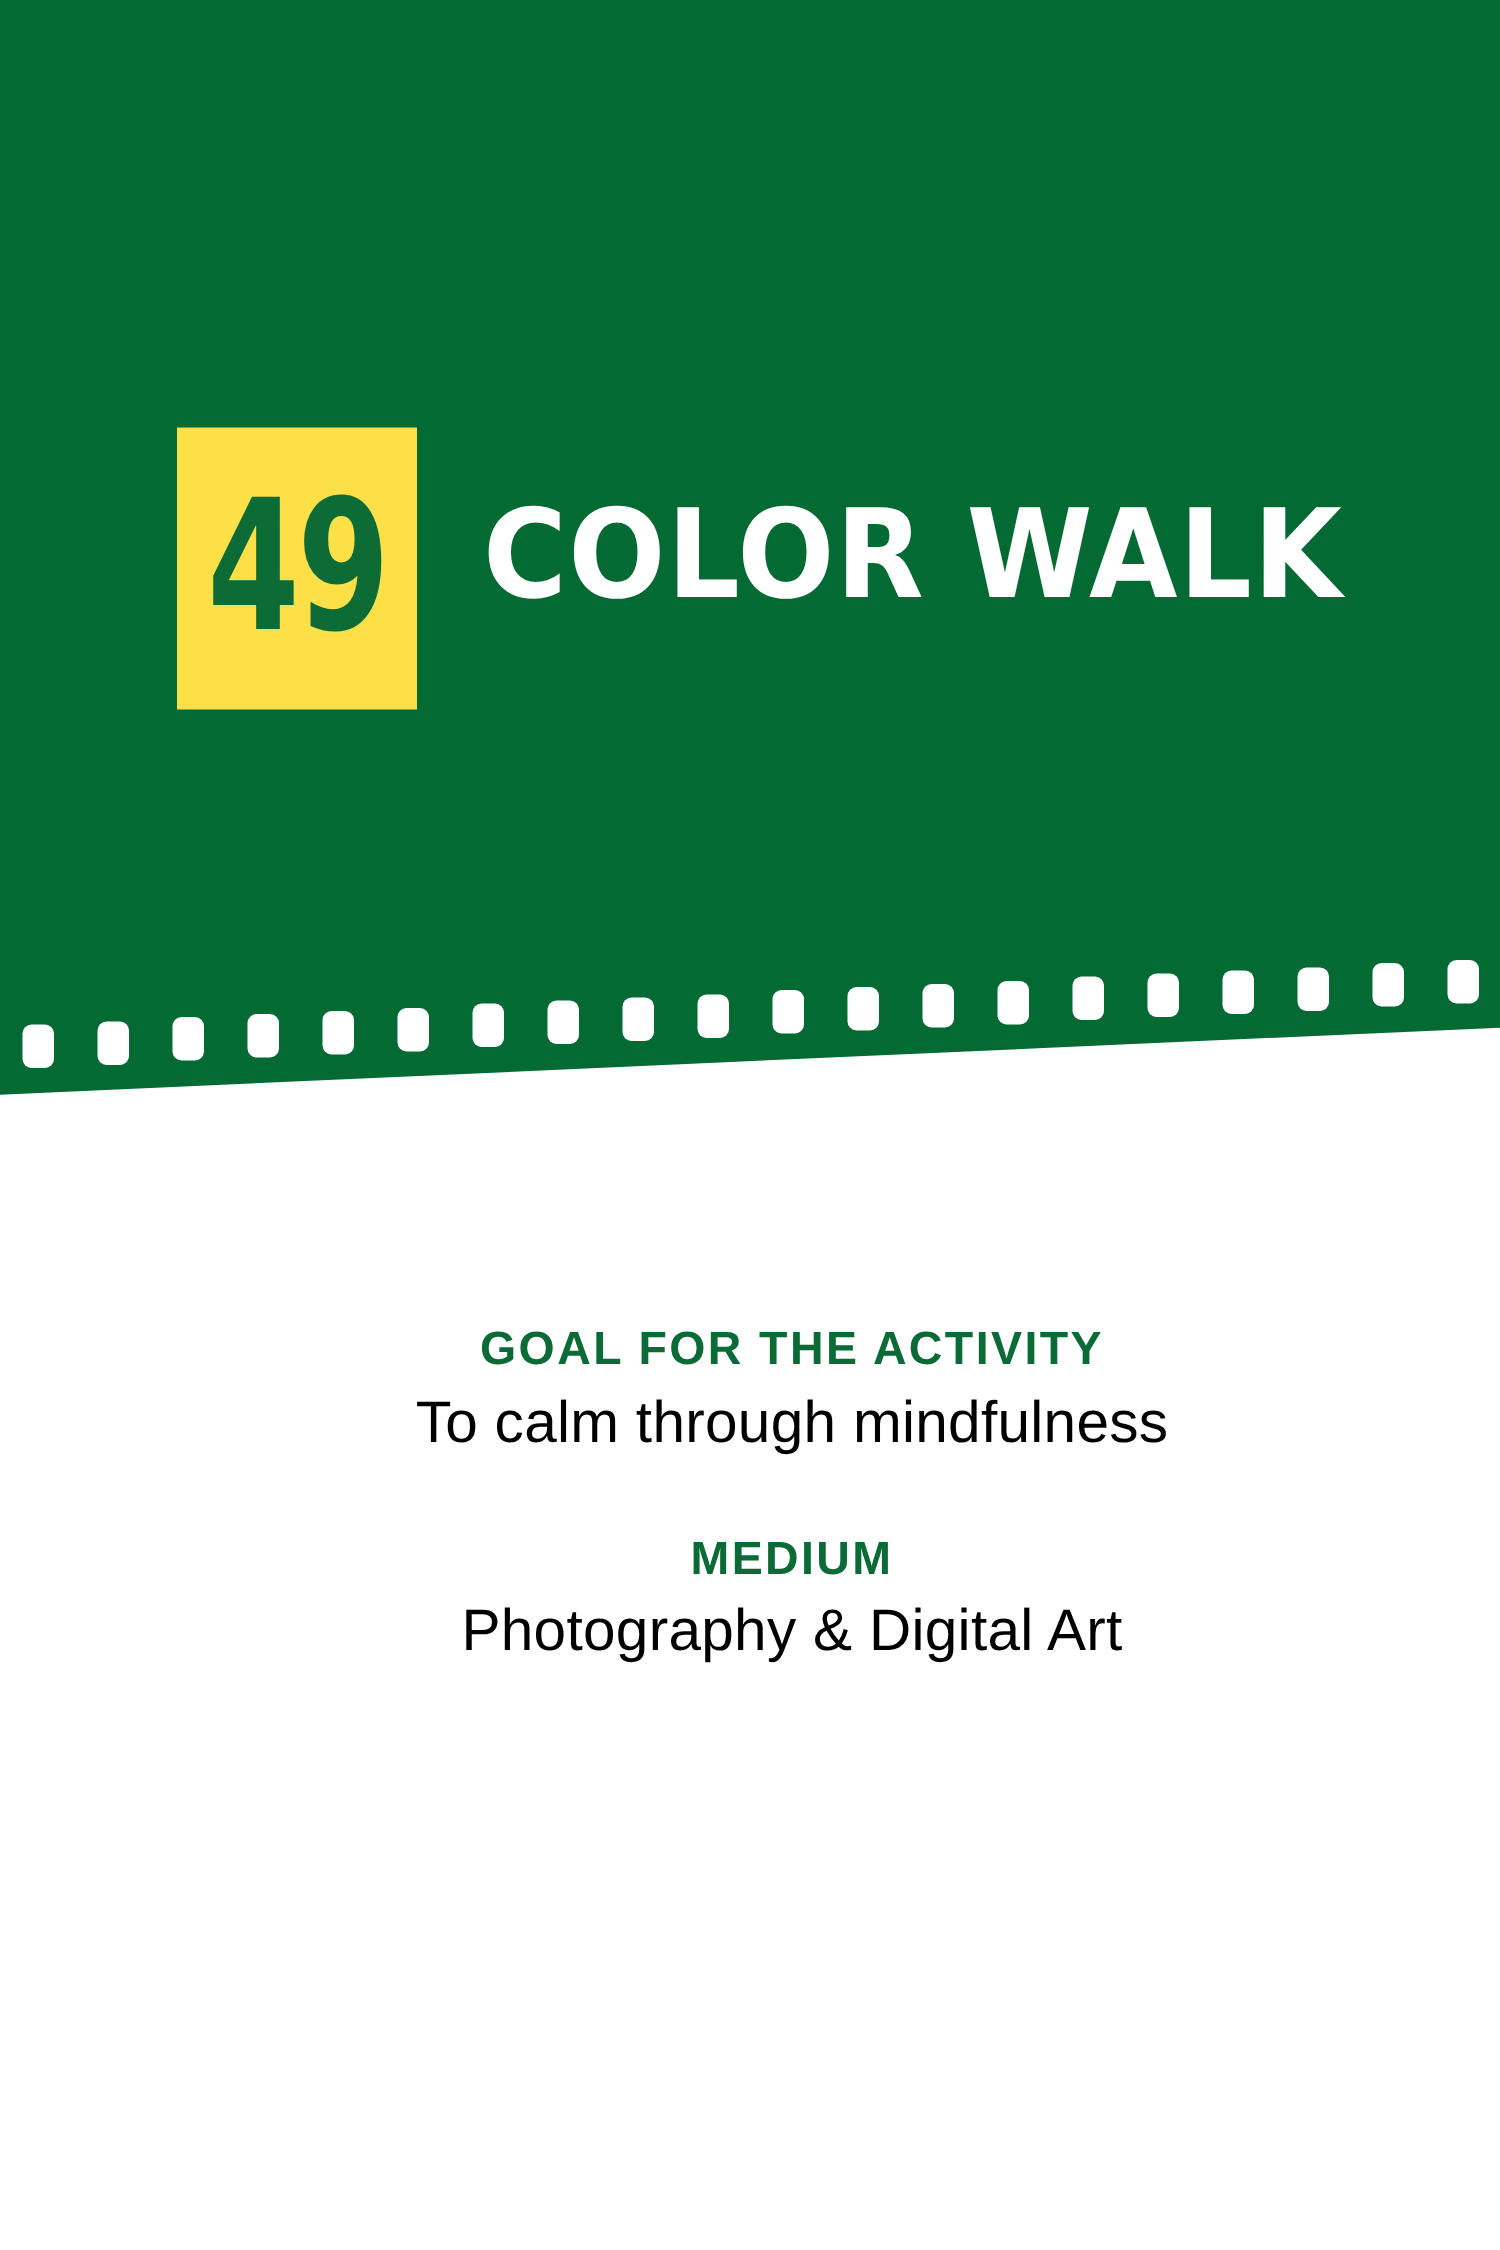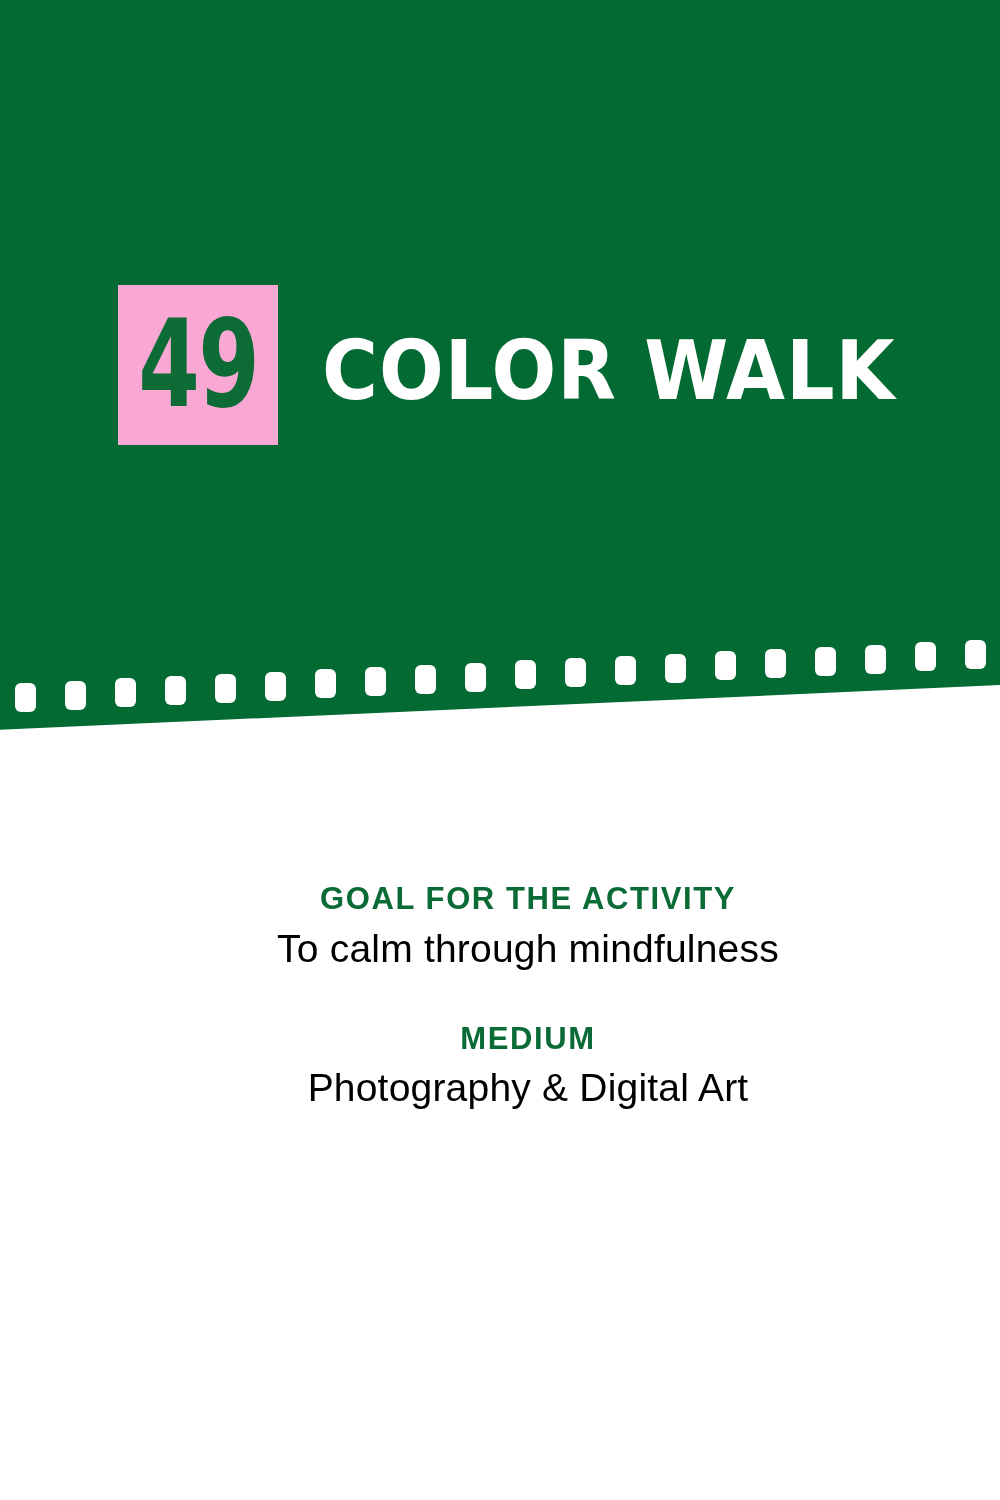--- a/index.html
+++ b/index.html
@@ -61,22 +61,22 @@
     background: #ffffff;
     border-radius: 6px;
   }
 
   
   .num-box {
     position: absolute;
     left: 118px;
     top: 285px;
     width: 160px;
-    height: 160px;
-    background: #f9a8d4;
+    height: 188px;
+    background: #fde047;
     display: flex;
     align-items: center;
     justify-content: center;
   }
 
   .num-box-text {
     color: #0D6B35;
     font-family: "DejaVu Sans", sans-serif;
     font-size: 108px;
     font-weight: bold;

